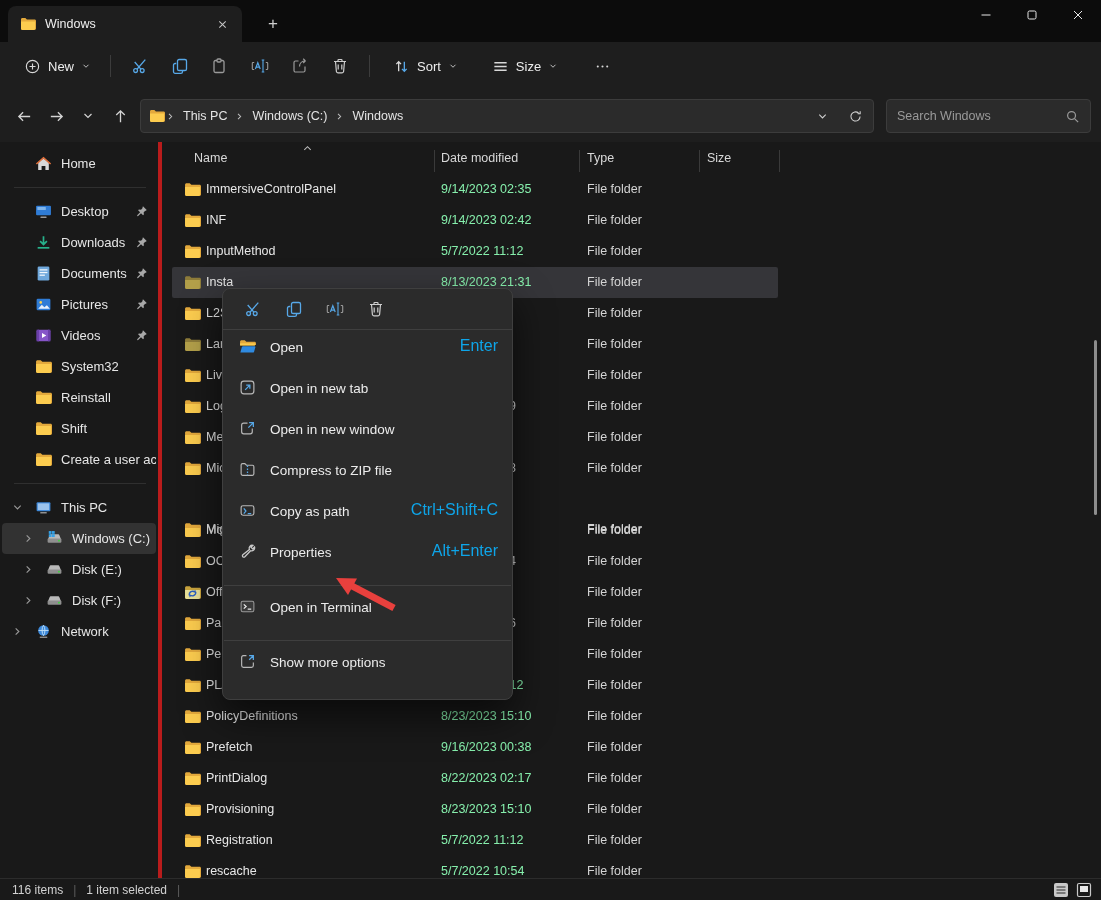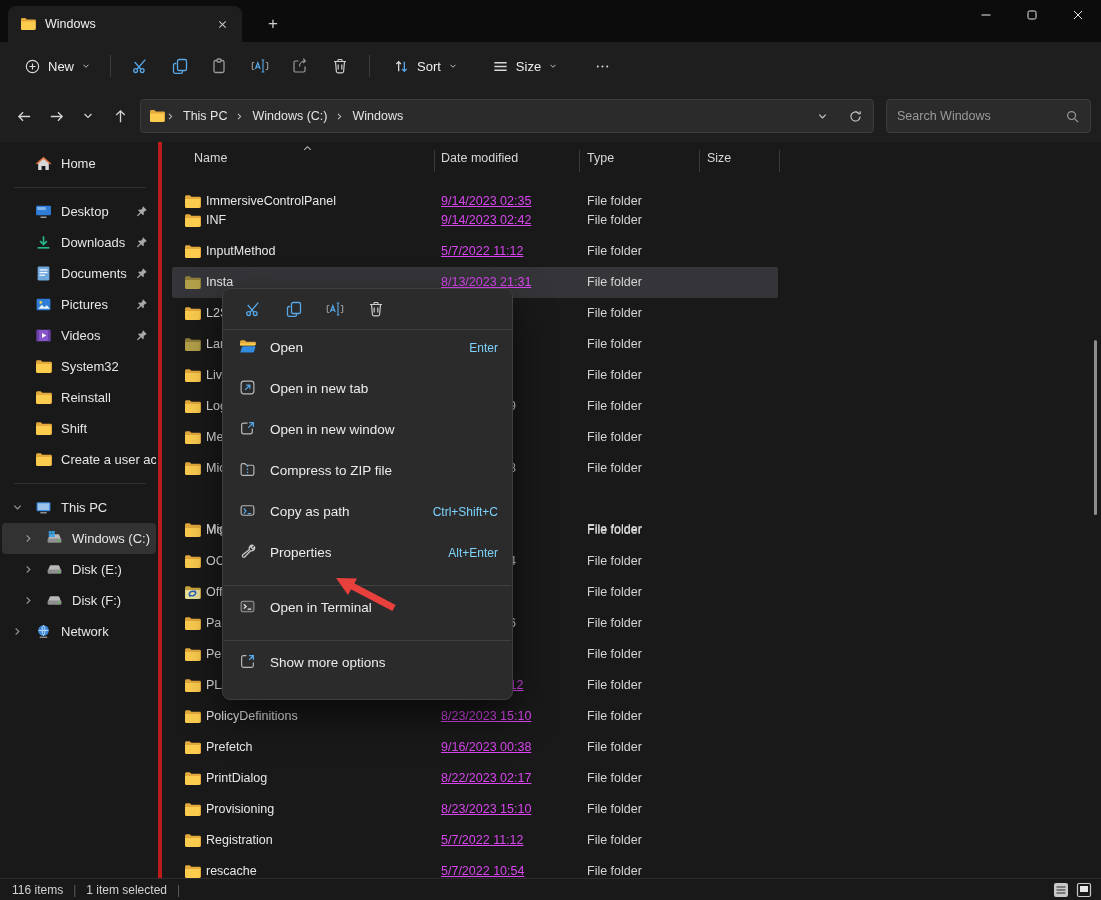--- a/index.html
+++ b/index.html
@@ -50,34 +50,34 @@
   .content{flex:1;position:relative;border-left:4px solid #b91c1c;}
   .list-header{position:absolute;left:0;top:6px;right:0;height:26px;font-size:12.5px;color:#d8d8d8;}
   .hdr-cell{position:absolute;top:3px;}
   .hdr-sep{position:absolute;top:2px;width:1px;height:22px;background:#3a3a3a;}
   .sort-caret{position:absolute;left:140px;top:-5px;}
   .rows{position:absolute;left:0;top:32px;right:0;bottom:0;}
   .frow{position:absolute;left:10px;right:14px;height:31px;font-size:12.5px;}
   .frow.sel{right:auto;width:606px;background:#353539;border-radius:2px;}
   .ficon{position:absolute;left:12px;top:7px;width:17px;height:17px;}
   .fname{position:absolute;left:34px;top:0;line-height:31px;color:#e8e8e8;white-space:nowrap;}
-  .fdate{position:absolute;left:269px;top:0;line-height:31px;color:#d946ef;white-space:nowrap;text-decoration:underline;}
+  .fdate{position:absolute;left:269px;top:0;line-height:31px;color:#86efac;white-space:nowrap;}
   .ffrag{position:absolute;left:337px;top:0;line-height:31px;color:#d4d4d4;}
   .ftype{position:absolute;left:415px;top:0;line-height:31px;color:#d4d4d4;}
   .scrollbar{position:absolute;right:4px;top:198px;width:3px;height:175px;background:#8d8d8d;border-radius:2px;}
 
   
   .ctxmenu{position:absolute;left:222px;top:288px;width:291px;background:#2b2b2b;border:1px solid #3f3f3f;border-radius:8px;box-shadow:0 16px 38px rgba(0,0,0,.6);z-index:10;padding-bottom:4px;}
   .ctx-iconrow{height:41px;display:flex;align-items:center;padding:0 12px;gap:5px;border-bottom:1px solid #3f3f3f;}
   .qbtn{width:36px;height:30px;display:flex;align-items:center;justify-content:center;border-radius:4px;}
   .ctx-item{height:32px;display:flex;align-items:flex-end;margin:9px 4px;padding:16px 10px;border-radius:4px;font-size:13.5px;color:#ececec;}
   .ctx-item.tall{height:36px;}
   .ctx-item .ic{width:20px;margin-right:13px;flex:none;}
   .ctx-label{flex:1;white-space:nowrap;}
-  .ctx-shortcut{font-size:12px;color:#7dd3fc;margin-left:8px;}
+  .ctx-shortcut{font-size:16px;color:#0ea5e9;margin-left:8px;}
   .ctx-sep{height:1px;background:#3f3f3f;margin:3px 1px;}
 
   .anno-arrow{position:absolute;left:320px;top:570px;z-index:12;pointer-events:none;}
 
   
   .statusbar{position:absolute;left:0;bottom:0;width:100%;height:22px;background:#191919;border-top:1px solid #2c2c2c;display:flex;align-items:center;padding:0 8px 0 12px;font-size:12px;color:#d2d2d2;}
   .status-sep{color:#5c5c5c;margin:0 10px;}
   .status-right{margin-left:auto;display:flex;gap:5px;align-items:center;}
   .view-toggle{width:18px;height:18px;display:flex;align-items:center;justify-content:center;}
 </style>
@@ -553,21 +553,21 @@
       <span class="hdr-cell" style="left:32px">Name</span>
       <span class="hdr-cell" style="left:279px">Date modified</span>
       <span class="hdr-cell" style="left:425px">Type</span>
       <span class="hdr-cell" style="left:545px">Size</span>
       <span class="hdr-sep" style="left:272px"></span>
       <span class="hdr-sep" style="left:417px"></span>
       <span class="hdr-sep" style="left:537px"></span>
       <span class="hdr-sep" style="left:617px"></span>
     </div>
     <div class="rows" id="rows">
-        <div class="frow" style="top: 12px; text-align: center;">
+        <div class="frow" style="top: 0px; text-align: center;">
           <span class="ic ficon">
             <svg width="17" height="17" viewBox="0 0 16 16">
               <path fill="#e3a93c" d="M1 3.4C1 2.6 1.6 2 2.4 2h3l1.5 1.6h7.7c.8 0 1.4.6 1.4 1.4v7.6c0 .8-.6 1.4-1.4 1.4H2.4c-.8 0-1.4-.6-1.4-1.4z"></path>
               <path fill="#fccc4f" d="M1 5.6h14v7c0 .8-.6 1.4-1.4 1.4H2.4C1.6 14 1 13.4 1 12.6z"></path>
             </svg>
           </span>
           <span class="fname">ImmersiveControlPanel</span>
           <span class="fdate">9/14/2023 02:35</span>
           <span class="ftype">File folder</span>
         </div>

